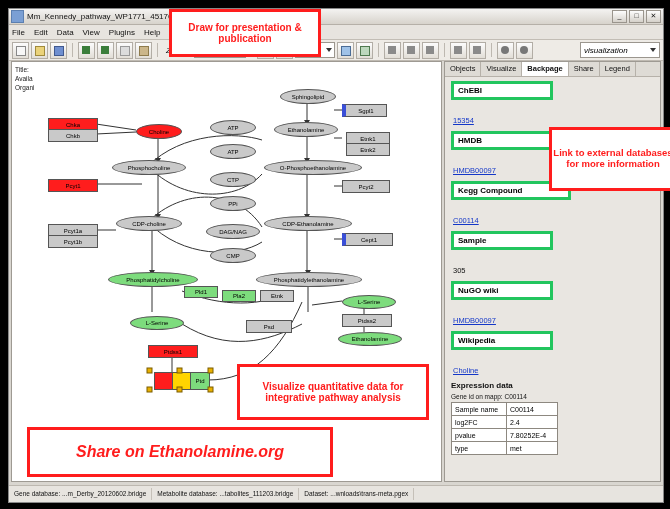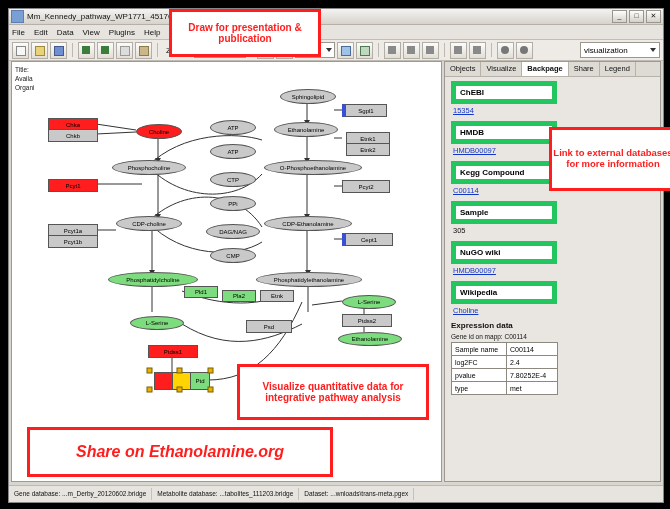--- a/index.html
+++ b/index.html
@@ -11,21 +11,21 @@
   .titlebar .tico{width:11px;height:11px;background:#7a9fd4;border:1px solid #5b7fb0;margin-right:3px;}
   .titlebar .ttxt{font-size:8px;color:#111;white-space:nowrap;overflow:hidden;flex:1;}
   .winbtns{display:flex;gap:2px;}
   .winbtn{width:13px;height:11px;border:1px solid #9a958d;background:linear-gradient(#fdfdfd,#d5d1ca);font-size:7px;line-height:10px;text-align:center;color:#222;}
 
   
   .menubar{height:14px;background:#e7e4df;border-bottom:1px solid #c2bdb5;display:flex;align-items:center;padding-left:3px;}
   .menubar span{font-size:8px;color:#111;margin-right:9px;}
 
   
-  .toolbar{height:20px;background:#eeebe6;border-bottom:1px solid #bfbab2;display:flex;align-items:center;padding:0 3px;gap:2px;}
+  .toolbar{height:20px;background:#eeebe6;border-bottom:1px solid #bfbab2;display:flex;align-items:center;padding:0 3px;gap:2px;font-style:italic;}
   .tbtn{width:15px;height:15px;border:1px solid #b2ada5;background:linear-gradient(#fcfcfc,#e2ded7);position:relative;}
   .tbtn i{position:absolute;left:3px;top:3px;width:8px;height:8px;display:block;}
   .tsep{width:1px;height:14px;background:#bdb8b0;margin:0 3px;}
   .zoomlbl{font-size:8px;color:#111;margin:0 3px;}
   .zoomsel{width:46px;height:14px;font-size:8px;background:#fff;border:1px solid #9b968e;display:flex;align-items:center;justify-content:space-between;padding:0 2px;}
   .caret{width:0;height:0;border-left:3px solid transparent;border-right:3px solid transparent;border-top:4px solid #333;}
   .lblsel{width:34px;height:14px;font-size:7px;background:#fff;border:1px solid #9b968e;display:flex;align-items:center;justify-content:space-between;padding:0 2px;}
   .vissel{margin-left:auto;width:72px;height:14px;font-size:8px;background:#fff;border:1px solid #9b968e;display:flex;align-items:center;justify-content:space-between;padding:0 3px;}
 
   
@@ -43,21 +43,21 @@
   .red{background:#ff1d1d;}
   .gry{background:#c9c9c9;}
   .yel{background:#ffd400;}
   svg.edges{position:absolute;left:0;top:0;}
 
   
   .sbtabs{display:flex;height:14px;background:#dedbd5;border-bottom:1px solid #b6b1a9;}
   .sbtab{font-size:7.5px;padding:2px 5px;border-right:1px solid #b6b1a9;color:#111;background:#dedbd5;}
   .sbtab.active{background:#fff;font-weight:bold;}
   .sbcontent{flex:1;overflow:hidden;padding:4px 6px;background:#e9e6e1;}
-  .dbbox{background:#fff;border:5px solid #22c55e;font-size:8px;font-weight:bold;padding:2px 4px;width:88px;margin-bottom:2px;}
+  .dbbox{background:#fff;border:3px solid #22c55e;font-size:8px;font-weight:bold;padding:2px 4px;width:88px;margin-bottom:16px;}
   .dblink{font-size:7.5px;color:#1437c8;text-decoration:underline;margin:0 0 6px 2px;}
   .dbplain{font-size:7.5px;color:#111;margin:0 0 6px 2px;}
   .exprhdr{font-size:8px;font-weight:bold;color:#111;margin:4px 0 3px 0;}
   .geneid{font-size:6.5px;color:#111;margin-bottom:2px;}
   table.expr{border-collapse:collapse;font-size:7px;}
   table.expr td{border:1px solid #8d8880;background:#fff;padding:1px 3px;height:10px;}
   table.expr td.k{width:48px;}
   table.expr td.v{width:44px;}
 
   

